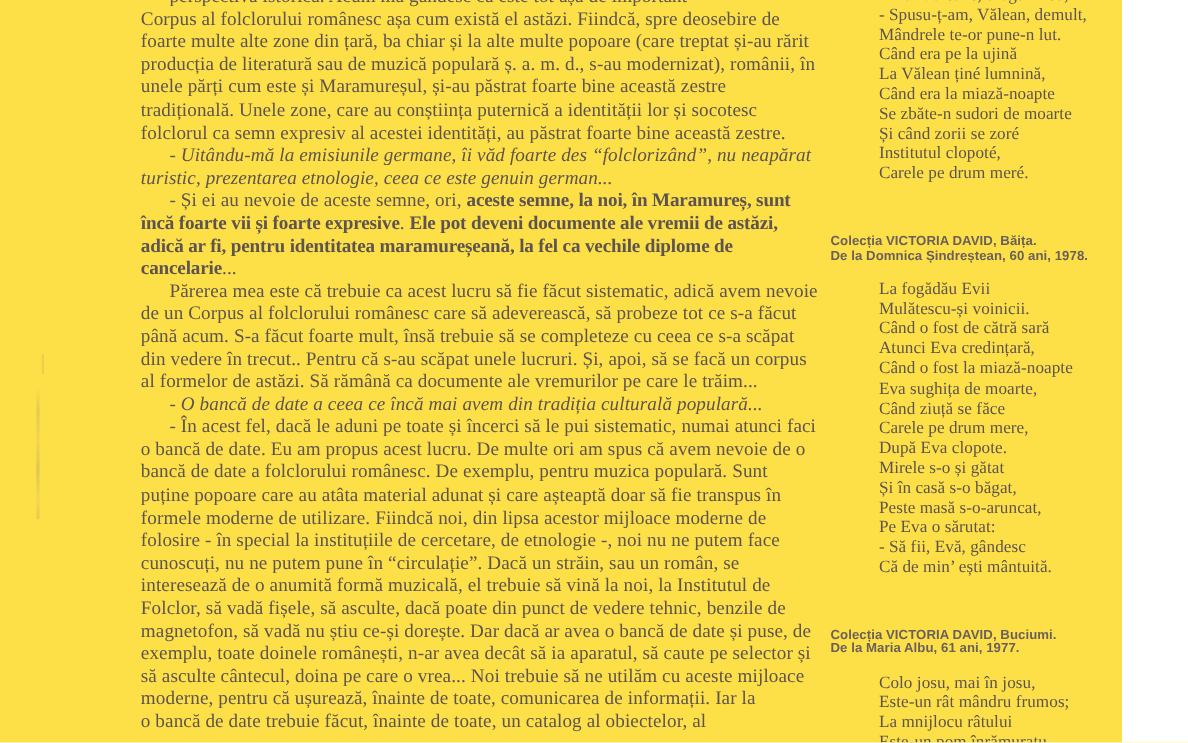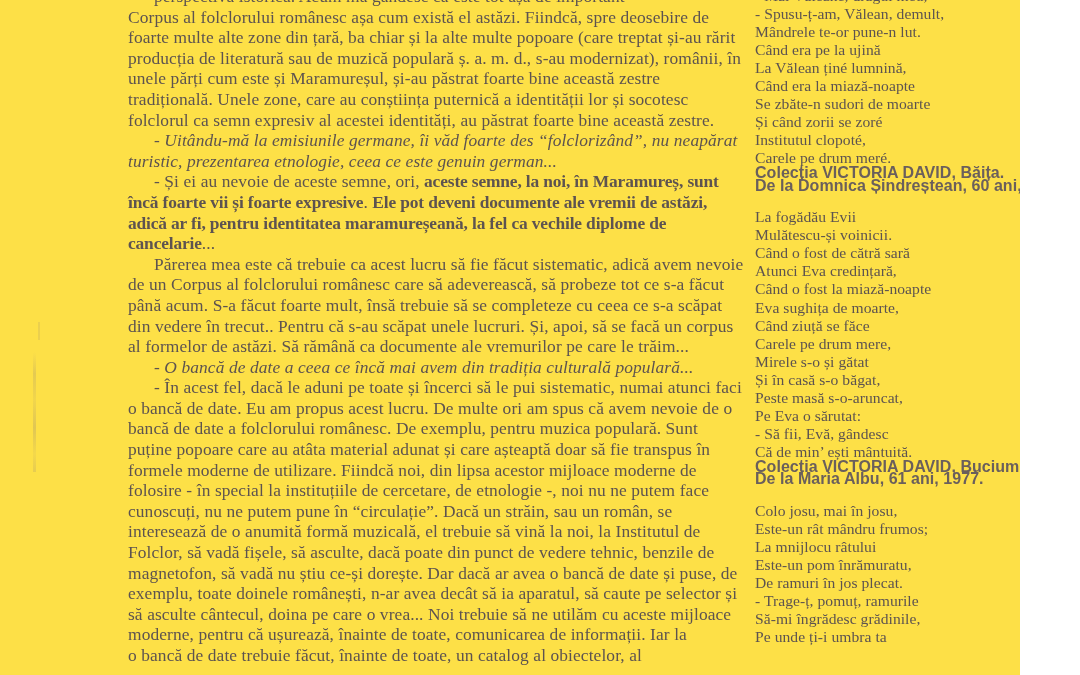--- a/index.html
+++ b/index.html
@@ -52,28 +52,30 @@
     font-size: 15.6px;
     line-height: 18.05px;
     color: #5d5350;
     letter-spacing: 0.05px;
   }
   .verse {
     margin: 0;
   }
   .verse-line {
     white-space: nowrap;
+    margin-left: 44px;
   }
   .attrib {
-    font-size: 16px;
+    font-size: 12px;
     line-height: 12.4px;
     letter-spacing: 0.05px;
     color: #6a5f5c;
     font-family: "Liberation Sans", "DejaVu Sans", sans-serif;
     font-weight: bold;
+    margin-top: 46px;
   }
   .attrib-line {
     white-space: nowrap;
   }
   .verse-gap {
     height: 16px;
   }
 
   
   .speckle {
@@ -150,20 +152,21 @@
 
     <div class="verse">
       <div class="verse-line">La fogădău Evii</div>
       <div class="verse-line">Mulătescu-și voinicii.</div>
       <div class="verse-line">Când o fost de cătră sară</div>
       <div class="verse-line">Atunci Eva credințară,</div>
       <div class="verse-line">Când o fost la miază-noapte</div>
       <div class="verse-line">Eva sughița de moarte,</div>
       <div class="verse-line">Când ziuță se făce</div>
       <div class="verse-line">Carele pe drum mere,</div>
+      <div class="verse-line">După Eva clopote.</div>
       <div class="verse-line">Mirele s-o și gătat</div>
       <div class="verse-line">Și în casă s-o băgat,</div>
       <div class="verse-line">Peste masă s-o-aruncat,</div>
       <div class="verse-line">Pe Eva o sărutat:</div>
       <div class="verse-line">- Să fii, Evă, gândesc</div>
       <div class="verse-line">Că de min’ ești mântuită.</div>
     </div>
     <div class="attrib">
       <div class="attrib-line">Colecția VICTORIA DAVID, Buciumi.</div>
       <div class="attrib-line">De la Maria Albu, 61 ani, 1977.</div>

